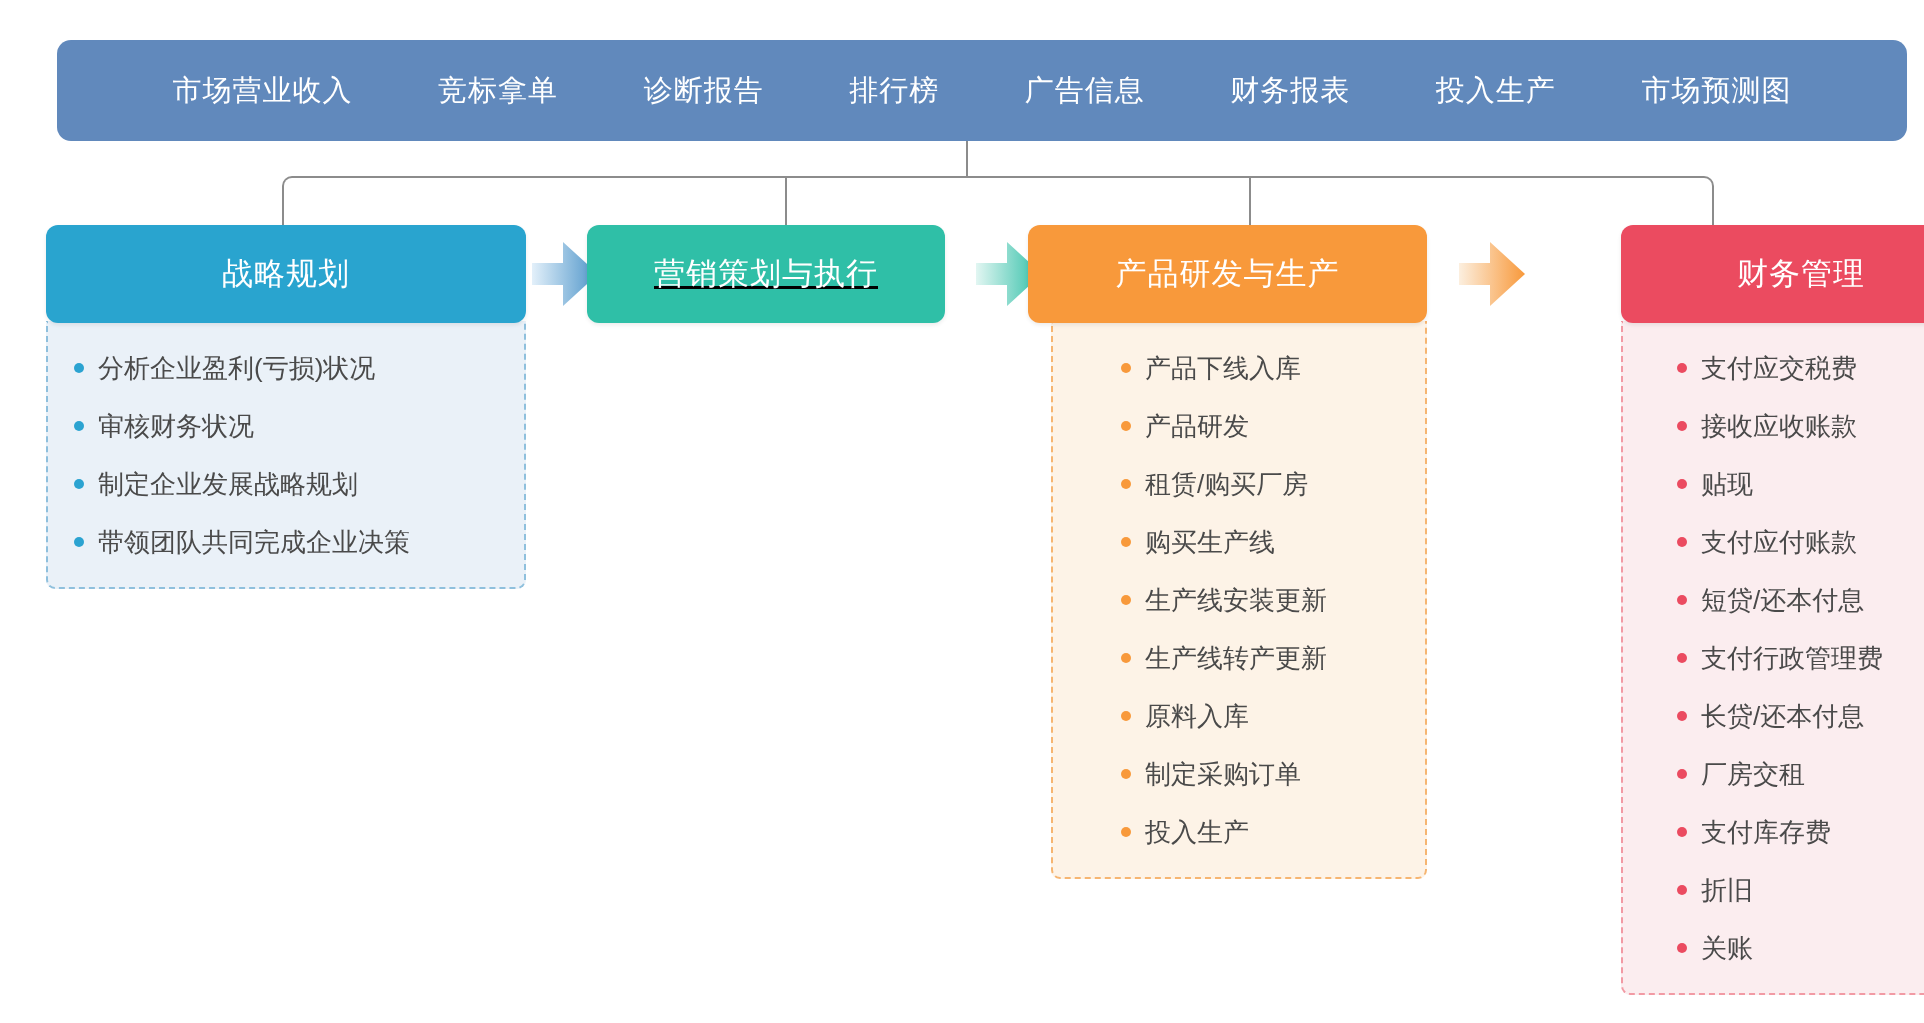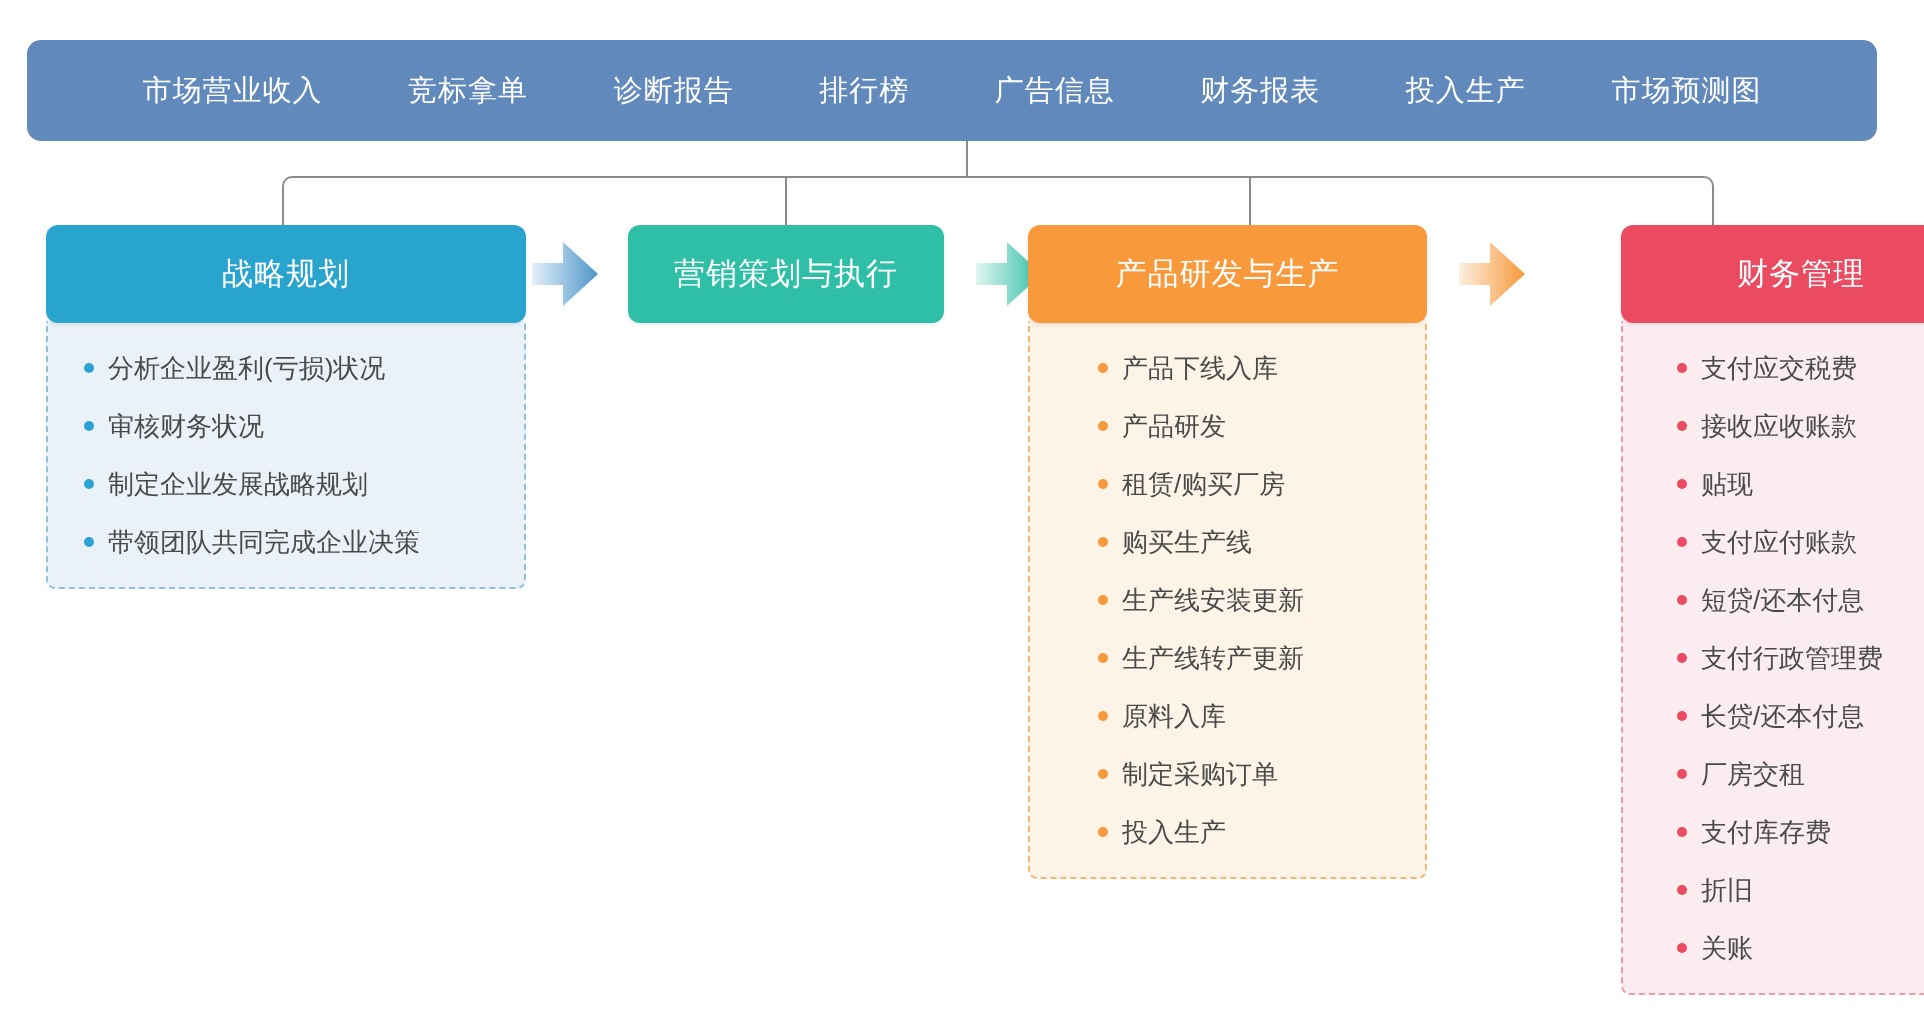--- a/index.html
+++ b/index.html
@@ -2,21 +2,21 @@
 <html><head>
 <meta charset="utf-8">
 <style>
   * { margin:0; padding:0; box-sizing:border-box; }
   html,body { background:#ffffff; }
   body { font-family:"Liberation Sans","DejaVu Sans",sans-serif; }
   .canvas { position:relative; width:1924px; height:1023px; background:#ffffff; overflow:hidden; }
 
   
   .top-bar {
-    position:absolute; left:27px; top:40px; width:1850px; height:101px;
+    position:absolute; left:57px; top:40px; width:1850px; height:101px;
     border-radius:14px; display:flex; align-items:center;
     justify-content:space-evenly; padding:0 30px;
   }
   .top-bar .tab {
     color:#ffffff; font-size:29px; font-weight:500; letter-spacing:1px;
     white-space:nowrap; cursor:default;
   }
 
   
   .conn { position:absolute; background:#8c8c8c; }
@@ -71,45 +71,45 @@
     </div>
 
   <div class="conn conn-trunk"></div>
   <div class="conn-bracket"></div>
   <div class="conn conn-drop-2"></div>
   <div class="conn conn-drop-3"></div>
 
   <div id="columns">
       <div class="column" style="left: 46px; width: 480px; --hdr: #29A4CF; --bg: #EAF1F8; --brd: #8FC0DD; --blt: #2BA3D1;">
         <div class="col-header">战略规划</div>
-        <div class="col-body" style="padding-left: 36px;">
+        <div class="col-body" style="padding-left: 26px;">
           <div class="item">
             <span class="bullet"></span>
             <span class="item-label">分析企业盈利(亏损)状况</span>
           </div>
           <div class="item">
             <span class="bullet"></span>
             <span class="item-label">审核财务状况</span>
           </div>
           <div class="item">
             <span class="bullet"></span>
             <span class="item-label">制定企业发展战略规划</span>
           </div>
           <div class="item">
             <span class="bullet"></span>
             <span class="item-label">带领团队共同完成企业决策</span>
           </div>
         </div>
       </div>
-      <div class="column" style="left: 628px; width: 316px; --hdr: #2FBFA7; --bg: #E9F7F4; --brd: #82D8C8; --blt: #2FBFA7;">
+      <div class="column" style="left: 587px; width: 358px; text-decoration: underline; --hdr: #2FBFA7; --bg: #E9F7F4; --brd: #82D8C8; --blt: #2FBFA7;">
         <div class="col-header">营销策划与执行</div>
       </div>
       <div class="column" style="left: 1028px; width: 399px; --hdr: #F8993B; --bg: #FDF3E7; --brd: #F6B571; --blt: #F8993B;">
         <div class="col-header">产品研发与生产</div>
-        <div class="col-body" style="padding-left: 68px;">
+        <div class="col-body" style="padding-left: 68px; margin-left: 23px;">
           <div class="item">
             <span class="bullet"></span>
             <span class="item-label">产品下线入库</span>
           </div>
           <div class="item">
             <span class="bullet"></span>
             <span class="item-label">产品研发</span>
           </div>
           <div class="item">
             <span class="bullet"></span>

